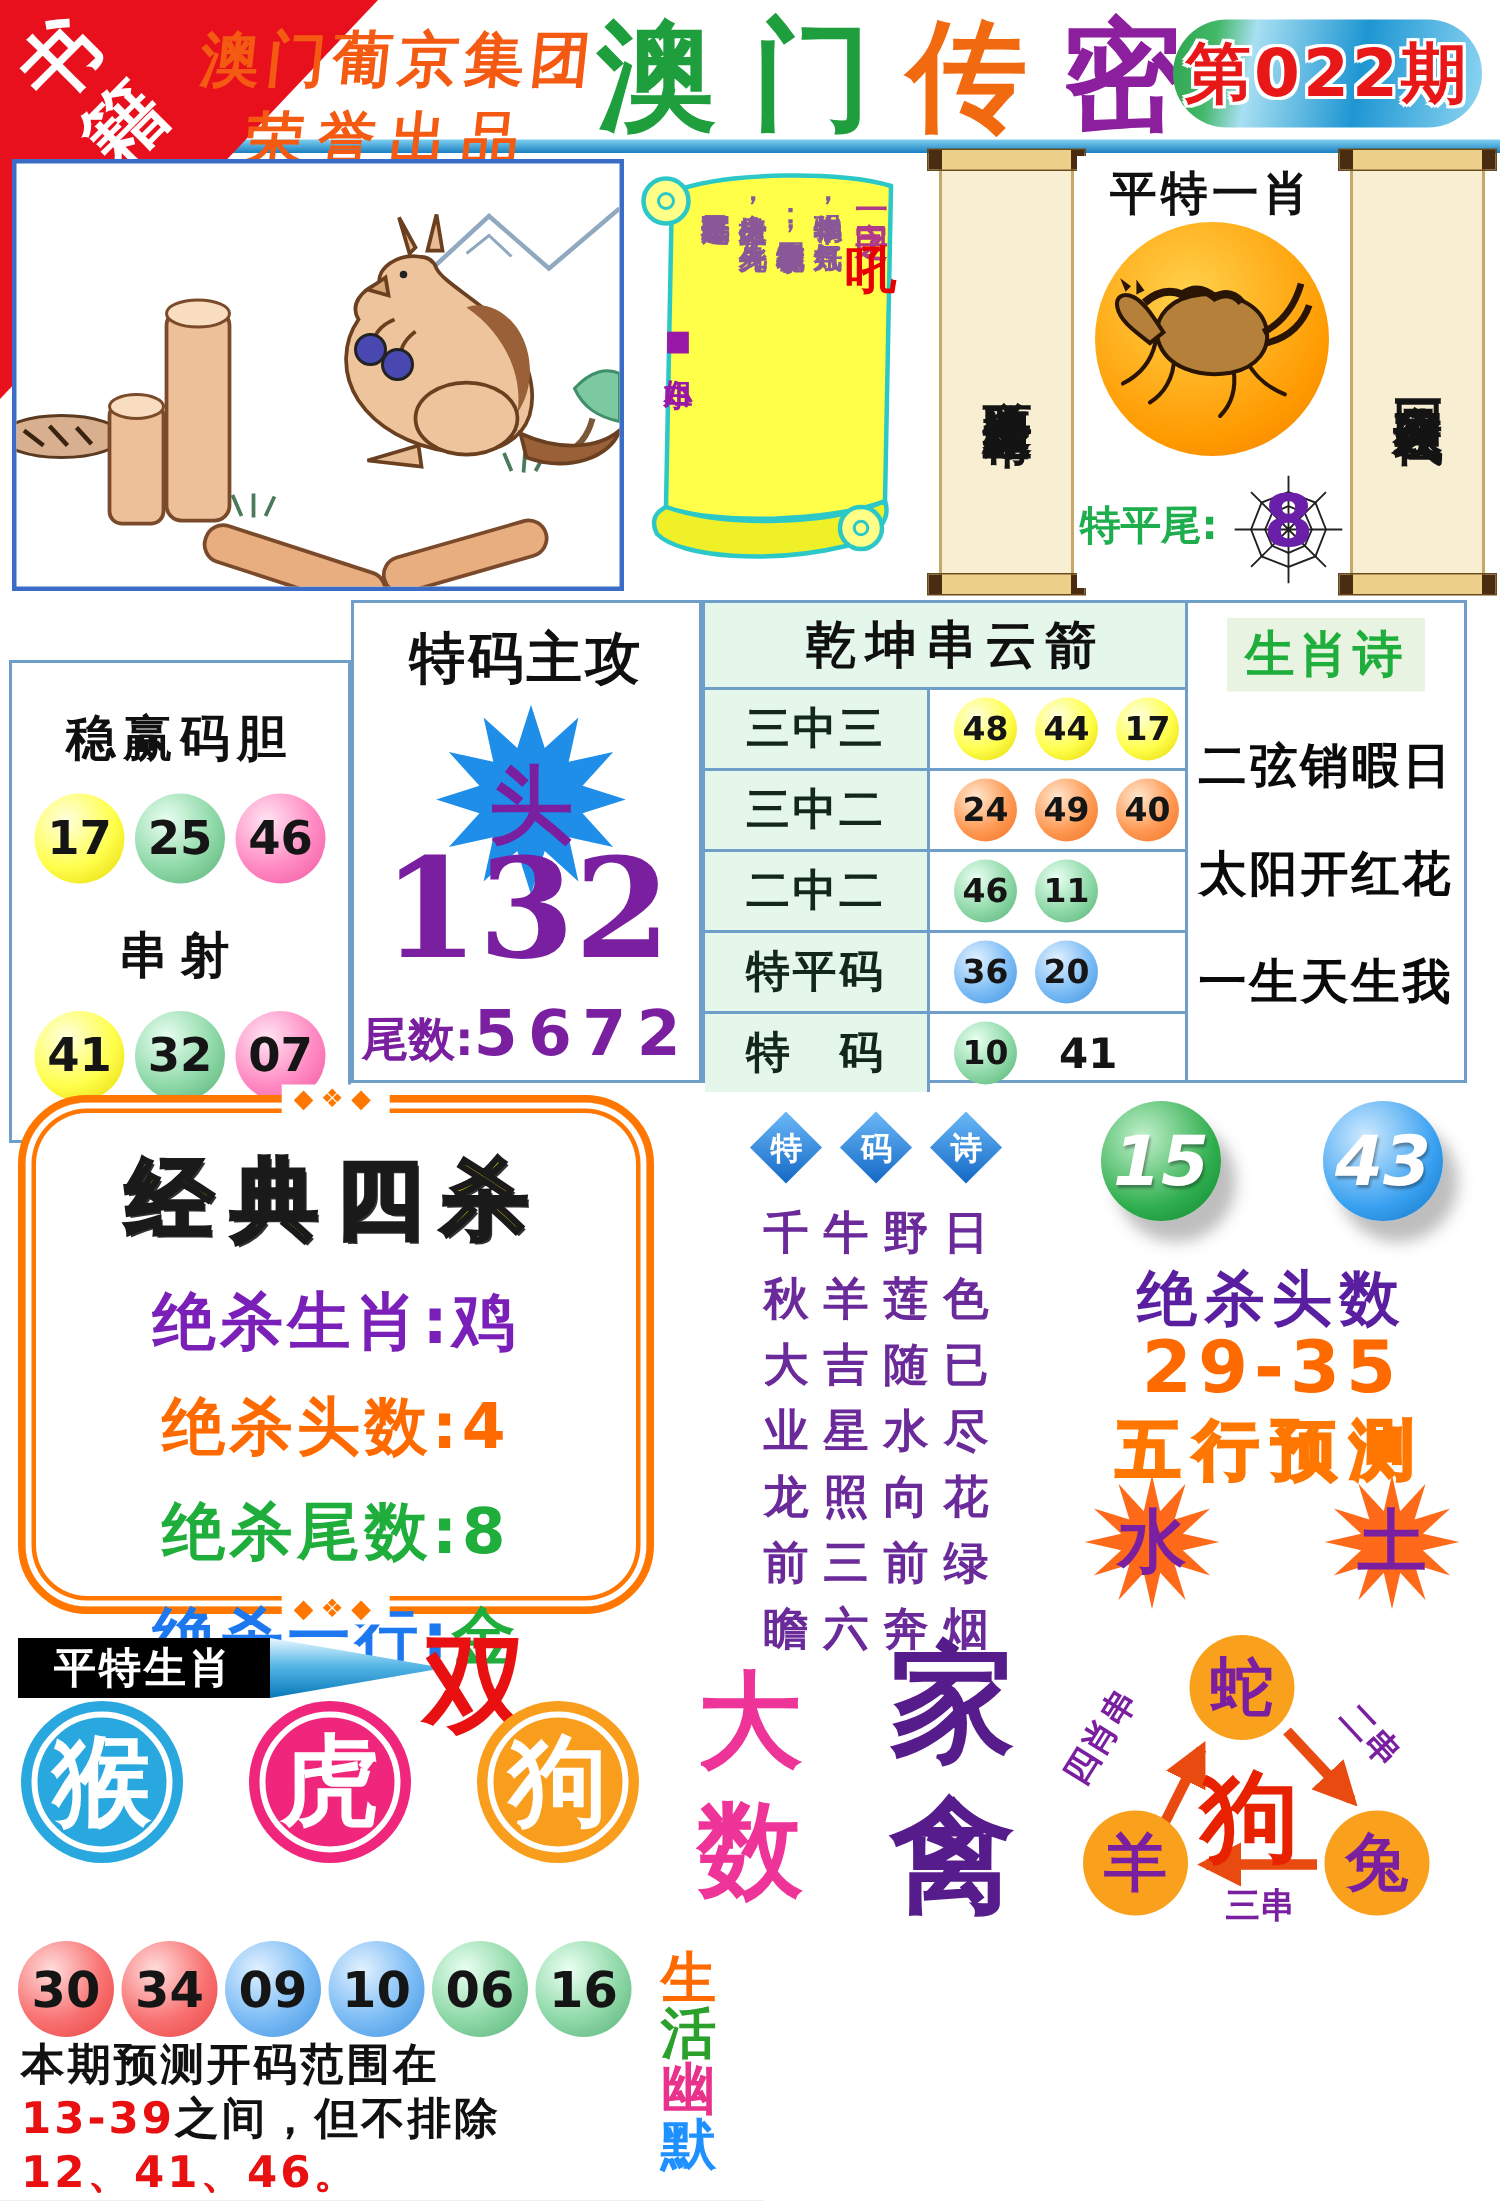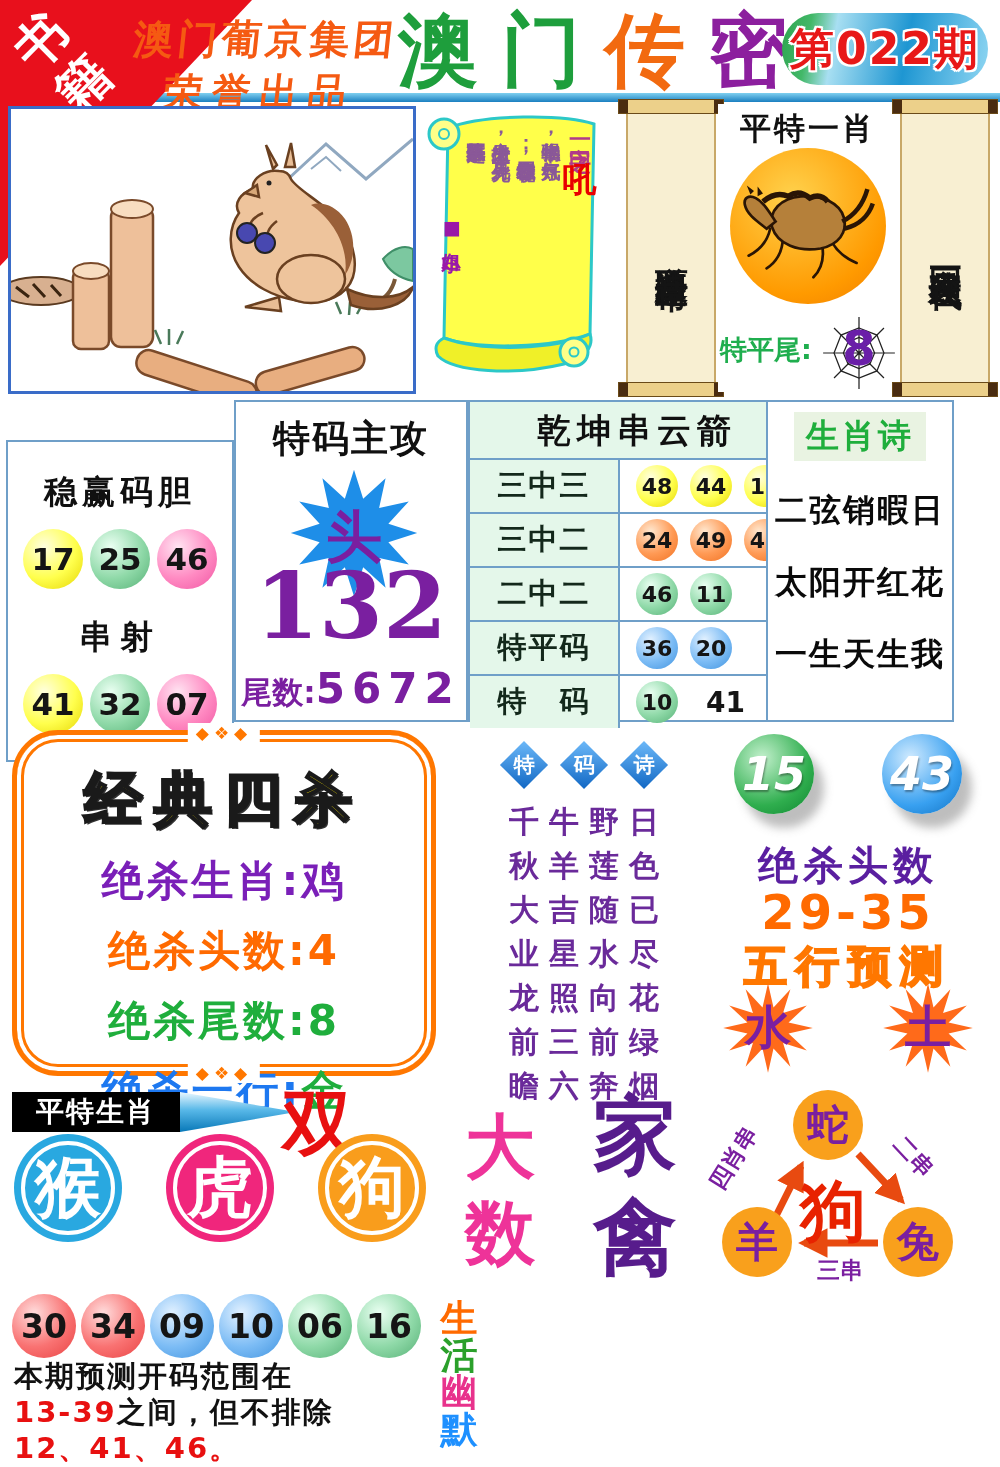--- a/index.html
+++ b/index.html
@@ -55,21 +55,21 @@
   #tail-row{position:absolute;left:2px;top:228px;width:176px;font-size:27px;font-weight:bold;color:#1fae4e;}
   #web-wrap{position:absolute;left:102px;top:210px;width:78px;height:78px;}
   #web-num{position:absolute;left:0;top:6px;width:78px;text-align:center;font-size:48px;
           font-weight:bold;color:#6a1fa8;}
 
   
   .panel{border:2px solid #6f9fc8;background:#fff;box-sizing:border-box;}
   #p-wenying{left:6px;top:400px;width:228px;height:322px;margin-top:40px;}
   #p-tema{left:234px;top:400px;width:234px;height:322px;}
   #p-qiankun{left:468px;top:400px;width:338px;height:322px;padding:0;}
-  #p-shengxiao{left:766px;top:400px;width:188px;height:322px;}
+  #p-shengxiao{left:790px;top:400px;width:188px;height:322px;}
 
   .panel-title{width:100%;text-align:center;font-weight:bold;color:#101010;}
   #wy-title{margin-top:28px;font-size:33px;letter-spacing:5px;}
   .ballrow{display:flex;justify-content:center;gap:7px;margin-top:14px;}
   .ball{border-radius:50%;display:flex;align-items:center;justify-content:center;
         font-weight:bold;color:#151515;}
   .ball.yellow{background:radial-gradient(circle at 35% 30%,#ffffe0,#ffff4d 55%,#e4d400);}
   .ball.green {background:radial-gradient(circle at 35% 30%,#eafff2,#8fd9a8 55%,#55b075);}
   .ball.pink  {background:radial-gradient(circle at 35% 30%,#ffe4f2,#ff8ac2 55%,#f055a2);}
   .ball.orange{background:radial-gradient(circle at 35% 30%,#ffe8d0,#ff9a55 55%,#f07020);}

